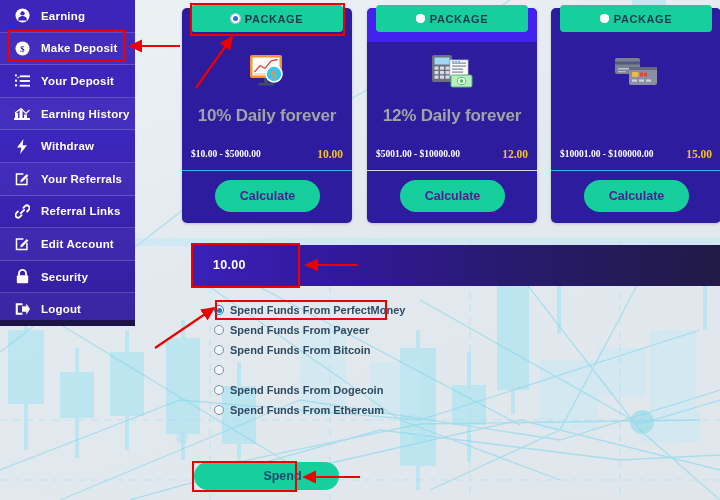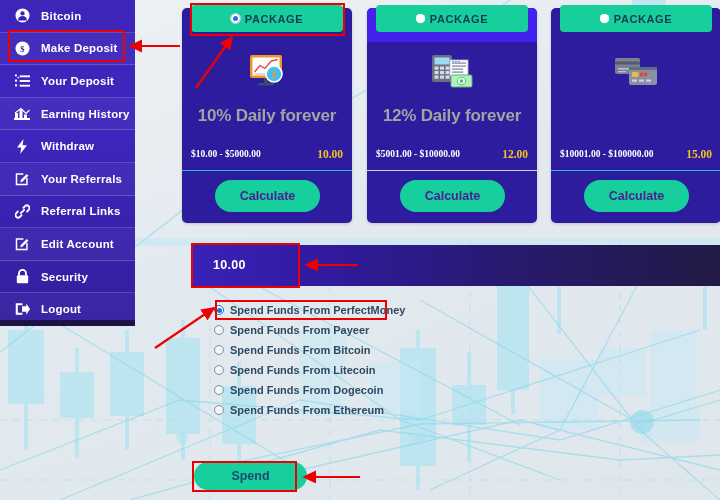--- a/index.html
+++ b/index.html
@@ -90,21 +90,21 @@
     margin-right:6px;flex:0 0 auto;position:relative;
   }
   .ropt.sel .rc{border-color:#1c74d4;background:#fff;}
   .ropt.sel .rc:after{content:"";position:absolute;left:1.5px;top:1.5px;width:5px;height:5px;border-radius:50%;background:#1c74d4;}
   .ropt .rl{color:#2e4a63;font-size:11px;font-weight:bold;white-space:nowrap;}
 
   
   #spendbtn{
     position:absolute;left:194px;top:462px;width:113px;height:28px;border-radius:15px;
     background:#16cf9c;color:#1d4a72;font-size:12.5px;font-weight:bold;
-    display:flex;align-items:center;justify-content:center;z-index:4;
+    display:flex;align-items:center;justify-content:center;z-index:4;padding-left:32px;
   }
 
   
   .anbox{position:absolute;border:2.5px solid #ee0000;z-index:9;box-sizing:border-box;pointer-events:none;}
   #anno-svg{position:absolute;inset:0;z-index:9;pointer-events:none;}
 </style>
 </head>
 <body>
 
 <div id="stage">
@@ -171,21 +171,21 @@
   <div id="sidebar">
 
     <div class="snav">
       <span class="ic">
         <svg width="15" height="15" viewBox="0 0 16 16">
             <circle cx="8" cy="8" r="7.5" fill="#fff"></circle>
             <circle cx="8" cy="5.8" r="2.3" fill="#3a21b8"></circle>
             <path d="M3.2 13.2a4.8 4.8 0 0 1 9.6 0z" fill="#3a21b8"></path>
           </svg>
       </span>
-      <span class="lb">Bitcoin</span>
+      <span class="lb">Earning</span>
     </div>
 
     <div class="snav alt">
       <span class="ic">
         <svg width="15" height="15" viewBox="0 0 16 16">
             <circle cx="8" cy="8" r="7.5" fill="#fff"></circle>
             <text x="8" y="11.6" font-size="9" font-family="Liberation Serif, serif" font-weight="bold" text-anchor="middle" fill="#3a21b8">$</text>
           </svg>
       </span>
       <span class="lb">Make Deposit</span>
@@ -406,21 +406,20 @@
     <div class="ropt">
       <span class="rc"></span>
       <span class="rl">Spend Funds From Payeer</span>
     </div>
     <div class="ropt">
       <span class="rc"></span>
       <span class="rl">Spend Funds From Bitcoin</span>
     </div>
     <div class="ropt">
       <span class="rc"></span>
-      <span class="rl">Spend Funds From Litecoin</span>
     </div>
     <div class="ropt">
       <span class="rc"></span>
       <span class="rl">Spend Funds From Dogecoin</span>
     </div>
     <div class="ropt">
       <span class="rc"></span>
       <span class="rl">Spend Funds From Ethereum</span>
     </div>
   </div>

